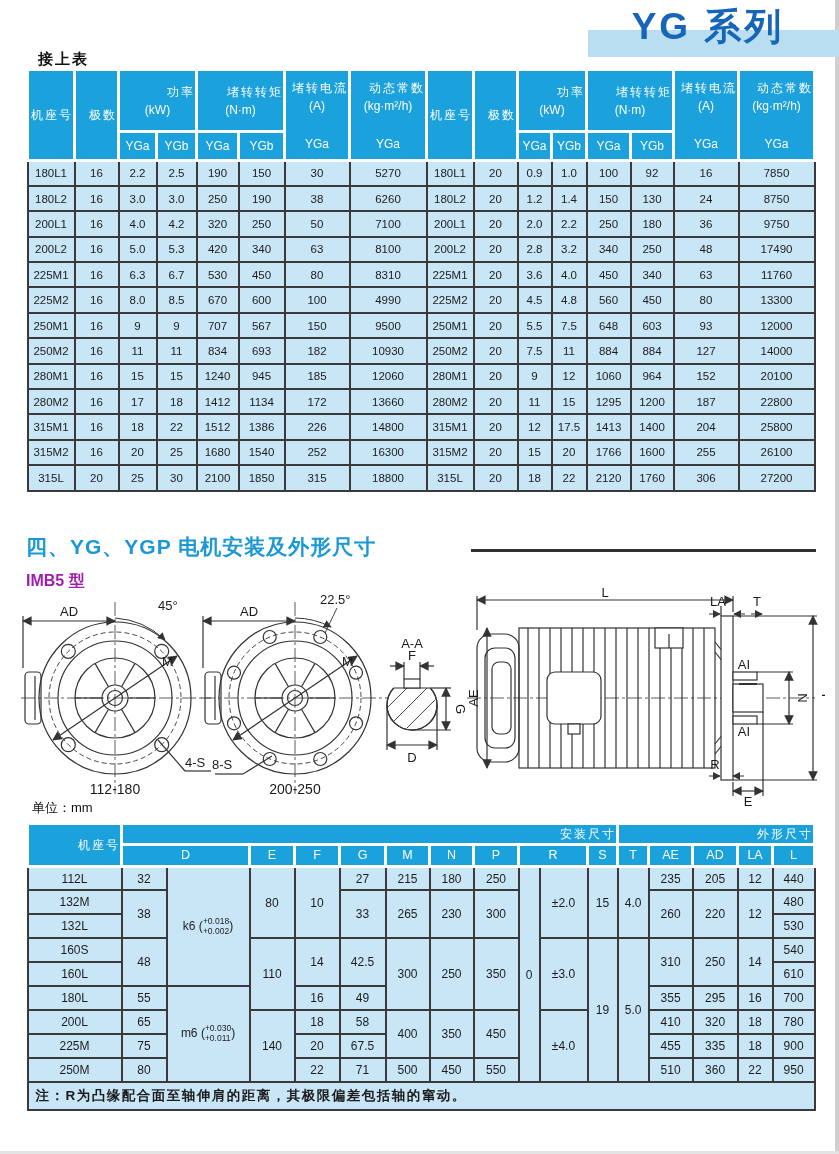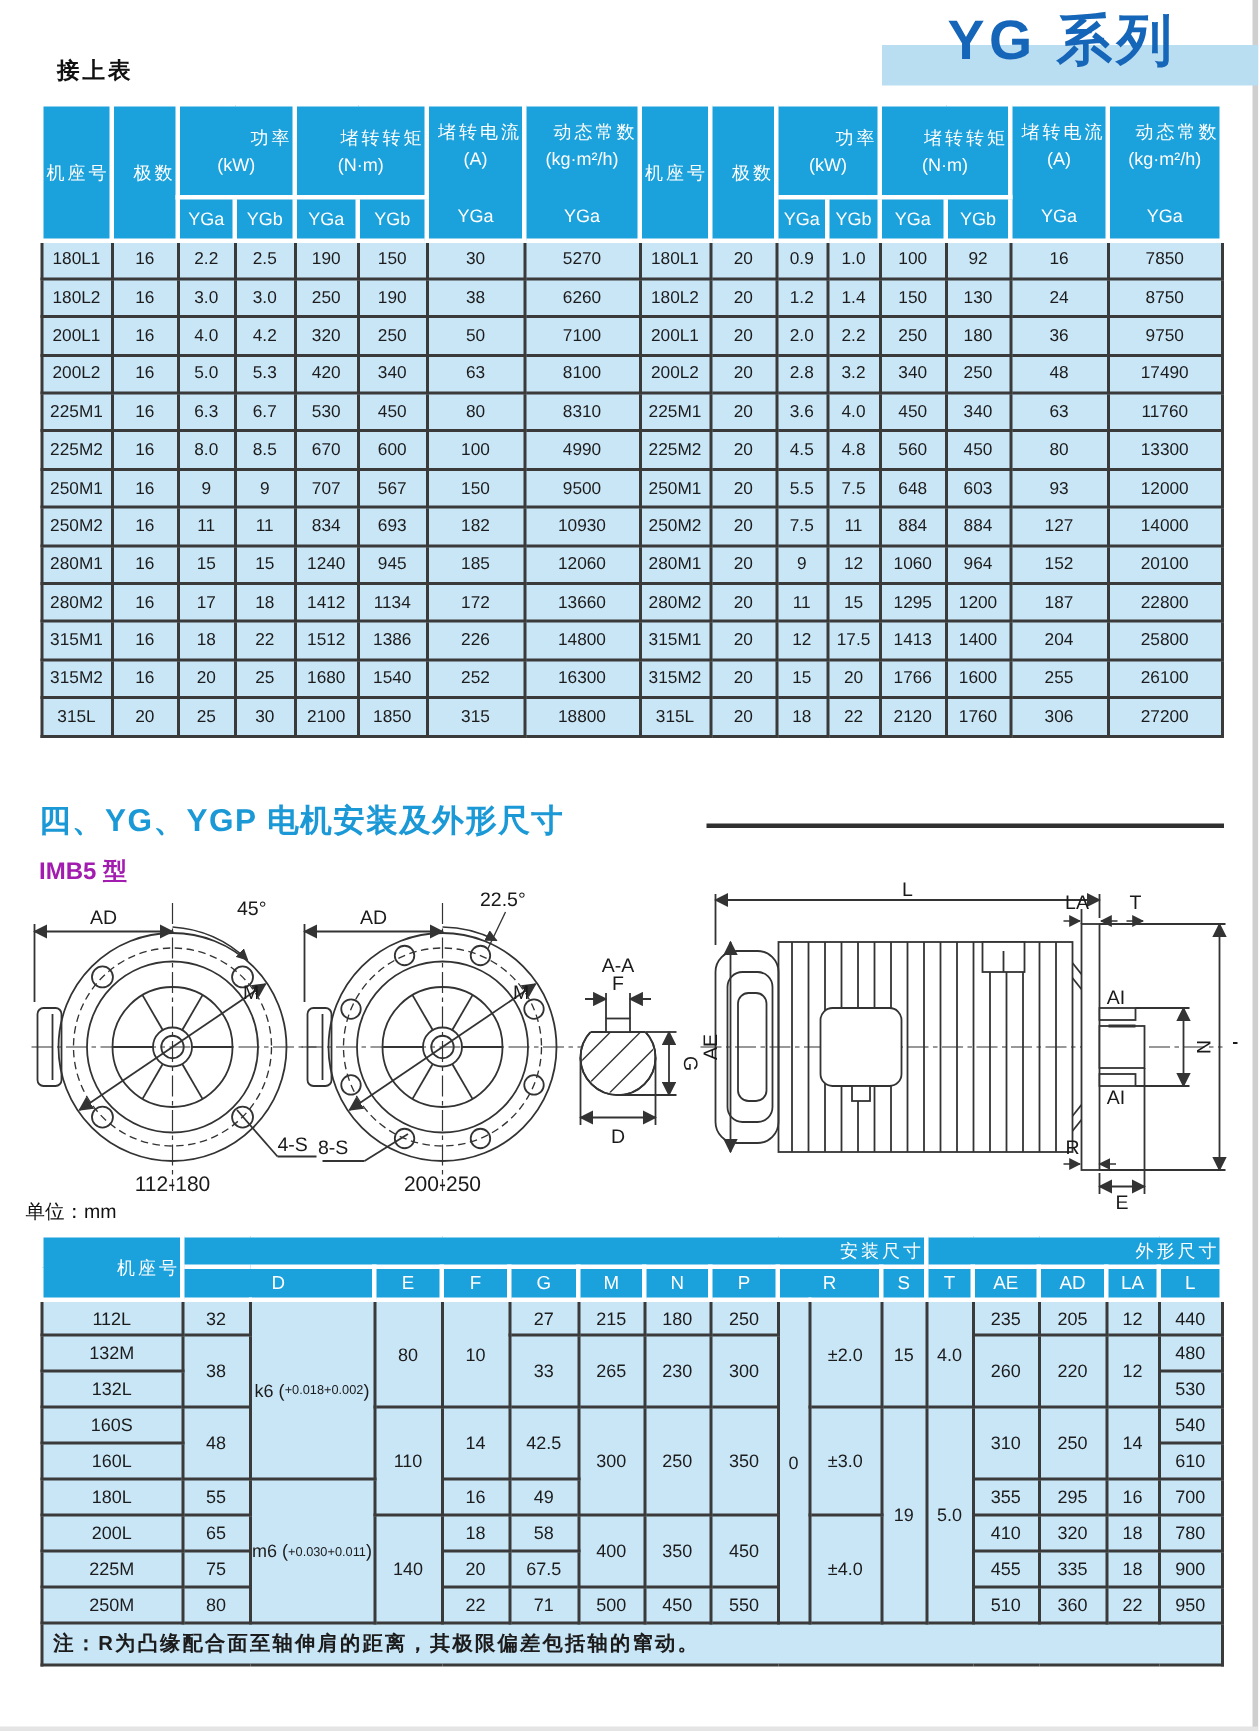--- a/index.html
+++ b/index.html
@@ -1,46 +1,46 @@
 <!DOCTYPE html>
 <html><head>
 <meta charset="utf-8">
 <style>
   * { margin:0; padding:0; box-sizing:border-box; }
   body { background:#fff; font-family:"Liberation Sans","DejaVu Sans",sans-serif; }
   .page { position:relative; width:839px; height:1154px; background:#fff; overflow:hidden; }
   .edge-r { position:absolute; right:0; top:0; width:4px; height:100%; background:#cfcfcf; }
   .edge-b { position:absolute; left:0; bottom:0; width:100%; height:3px; background:#e4e4e4; }
 
-  .continued { position:absolute; left:38px; top:38px; font-size:15px; font-weight:bold; color:#111; letter-spacing:2px; }
+  .continued { position:absolute; left:38px; top:50px; font-size:15px; font-weight:bold; color:#111; letter-spacing:2px; }
   .series-bar { position:absolute; left:588px; top:30px; width:251px; height:27px; background:#b9ddf1; }
   .series-title { position:absolute; left:588px; top:2px; width:240px; text-align:center; font-size:37px; font-weight:bold; color:#1565b8; letter-spacing:3px; }
 
   table { border-collapse:collapse; table-layout:fixed; }
   .spec-table { position:absolute; left:26px; top:68px; width:787px; }
   .dim-table  { position:absolute; left:26px; top:822px; width:787px; }
 
   th { background:#1ba1db; color:#fff; font-weight:normal; border:3px solid #fff; font-size:12px; text-align:center; vertical-align:middle; padding:0; line-height:1.5; }
   td { background:#c9e6f7; border:2px solid #3a3a3a; font-size:11.5px; color:#1c1c1c; text-align:center; vertical-align:middle; padding:0; }
   .spec-table tbody td { height:25.4px; }
   .spec-table thead tr.h1 th { height:62px; }
   .spec-table thead tr.h2 th { height:29px; }
   .th-flex { display:flex; flex-direction:column; justify-content:space-between; height:88px; padding:8px 0 6px; }
   .cn { letter-spacing:2px;text-align:right; }
 
   .dim-table thead tr.h1 th { height:21px; }
   .dim-table thead tr.h2 th { height:20px; font-size:12.5px; }
   .dim-table tbody td { height:24px; font-size:12px; }
   .dim-table tfoot td { height:28px; text-align:left; font-size:13.5px; font-weight:bold; letter-spacing:1.5px; padding-left:7px; }
-  .stack { display:inline-flex; flex-direction:row; font-size:8.5px; line-height:1.15; vertical-align:middle; text-align:left; }
+  .stack { display:inline-flex; flex-direction:column; font-size:8.5px; line-height:1.15; vertical-align:middle; text-align:left; }
 
   .section-title { position:absolute; left:26px; top:533px; font-size:21px; font-weight:bold; color:#1a99d6; letter-spacing:1px; }
   .section-rule { position:absolute; left:471px; top:549px; width:345px; height:3px; background:#2f2f2f; }
   .sub-title { position:absolute; left:26px; top:571px; font-size:16px; font-weight:bold; color:#a21caf; }
-  .unit-label { position:absolute; left:17px; top:799px; font-size:13px; color:#111;text-align:center; }
+  .unit-label { position:absolute; left:32px; top:799px; font-size:13px; color:#111;text-align:center; }
 
   .drawings { position:absolute; left:15px; top:588px; }
   .drawings text { font-size:13px; fill:#1a1a1a; }
   .drawings .cap { font-size:14px; }
 </style>
 </head>
 <body>
 
 <div class="page">
   <div class="edge-r"></div>

